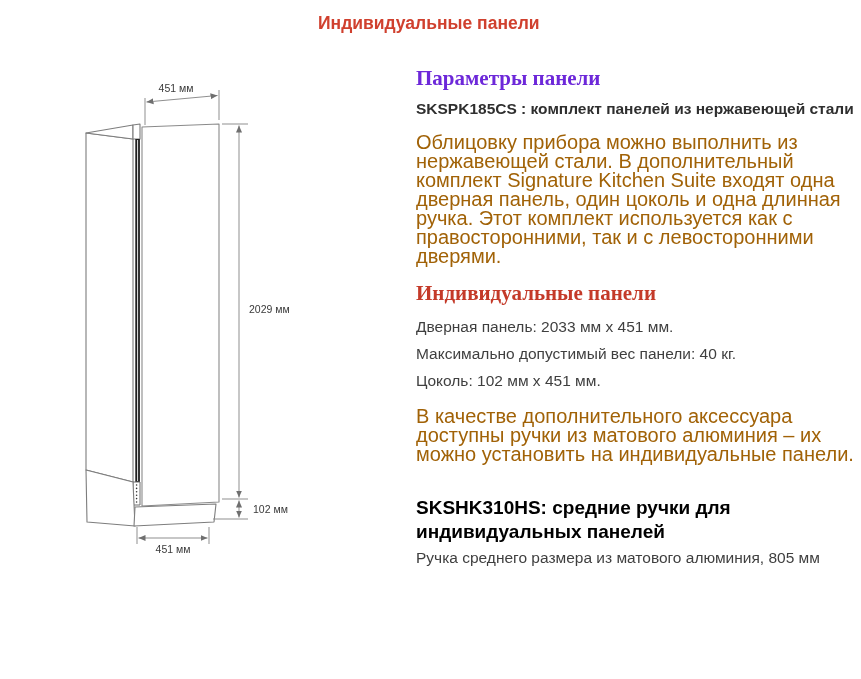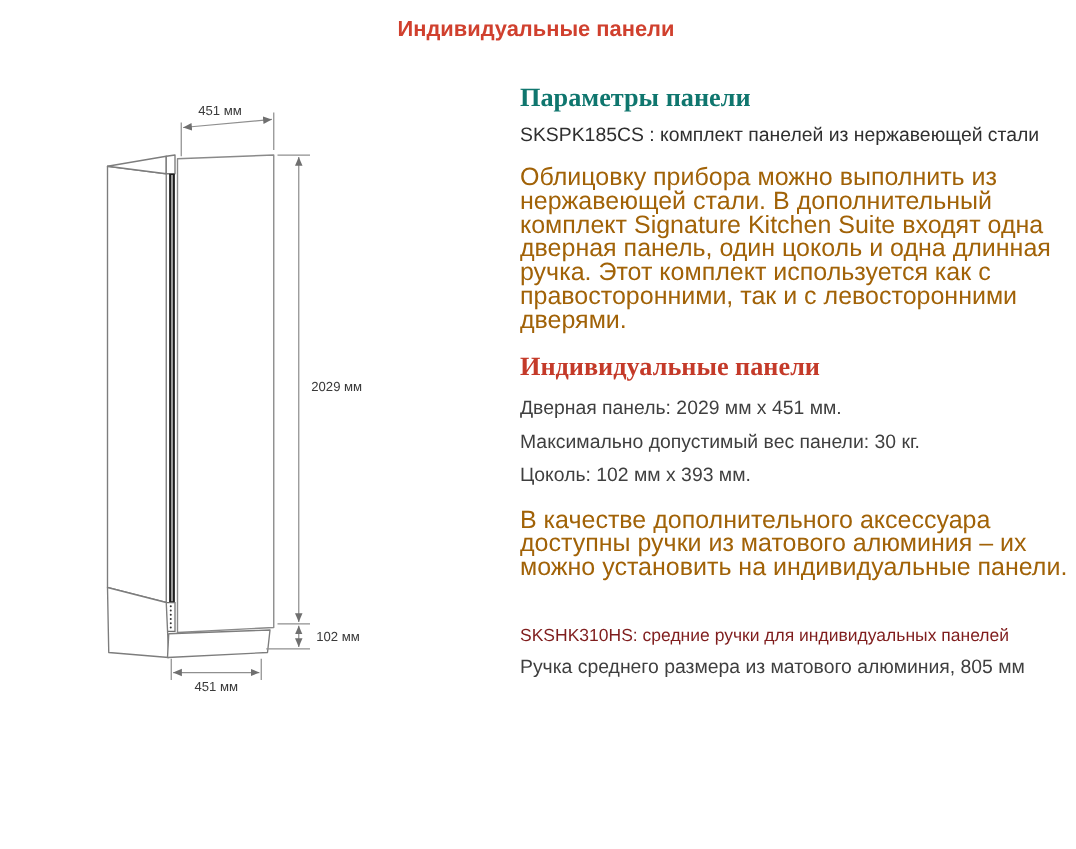--- a/index.html
+++ b/index.html
@@ -21,32 +21,32 @@
   }
   .content{
     position:absolute;left:416px;top:66px;width:444px;
   }
   .serif-heading{
     font-family:"Liberation Serif",serif;
     font-weight:700;font-size:21px;
     margin:0 0 7px 0;
   }
   .bold-sub{
-    font-size:15.5px;font-weight:400;color:#2f2f2f;
+    font-size:15.5px;font-weight:700;color:#2f2f2f;
     margin:0 0 13px 0;line-height:22px;
   }
   .body-p{
     font-size:20px;line-height:19px;color:#a16207;
     margin:0 0 15px 0;
   }
   .specs{margin:0 0 13px 0;}
   .specs p{font-size:15.5px;line-height:27px;margin:0;color:#3f3f3f;}
   .handle-block{margin:0 0 18px 0;}
   .handle-title{
-    font-size:14px;font-weight:400;color:#7f1d1d;
+    font-size:19px;font-weight:700;color:#000000;
     margin:0 0 2px 0;line-height:24px;
   }
   .handle-desc{font-size:15.5px;line-height:24px;margin:0;color:#3f3f3f;}
   .s2-heading{margin-top:2px;}
   svg text{
     font-family:"Liberation Sans",sans-serif;
     font-size:10.5px;fill:#3a3a3a;
   }
 </style>
 </head>
@@ -115,33 +115,33 @@
         <line x1="69" y1="452" x2="69" y2="469"></line>
         <line x1="141" y1="452" x2="141" y2="469"></line>
         <line x1="70.5" y1="463" x2="139.5" y2="463" marker-start="url(#ar)" marker-end="url(#ar)"></line>
       </g>
       <text x="105" y="478" text-anchor="middle">451 мм</text>
     </svg>
   </div>
 
   <div class="content">
 
-    <h2 class="serif-heading" style="color:#0f766e;">Параметры панели</h2>
+    <h2 class="serif-heading" style="color:#6d28d9;">Параметры панели</h2>
 
     <p class="bold-sub">SKSPK185CS : комплект панелей из нержавеющей стали</p>
 
     <p class="body-p">Облицовку прибора можно выполнить из нержавеющей стали. В дополнительный комплект Signature Kitchen Suite входят одна дверная панель, один цоколь и одна длинная ручка. Этот комплект используется как с правосторонними, так и с левосторонними дверями.</p>
 
     <h2 class="serif-heading s2-heading" style="color:#c43a29;">Индивидуальные панели</h2>
 
 
     <div class="specs">
-      <p>Дверная панель: 2029 мм x 451 мм.</p>
-      <p>Максимально допустимый вес панели: 30 кг.</p>
-      <p>Цоколь: 102 мм x 393 мм.</p>
+      <p>Дверная панель: 2033 мм x 451 мм.</p>
+      <p>Максимально допустимый вес панели: 40 кг.</p>
+      <p>Цоколь: 102 мм x 451 мм.</p>
     </div>
 
     <p class="body-p" style="margin-bottom:32px;">В качестве дополнительного аксессуара доступны ручки из матового алюминия – их можно установить на индивидуальные панели.</p>
 
     <div class="handle-block">
       <p class="handle-title">SKSHK310HS: средние ручки для индивидуальных панелей</p>
       <p class="handle-desc">Ручка среднего размера из матового алюминия, 805 мм</p>
     </div>
 
   </div>

